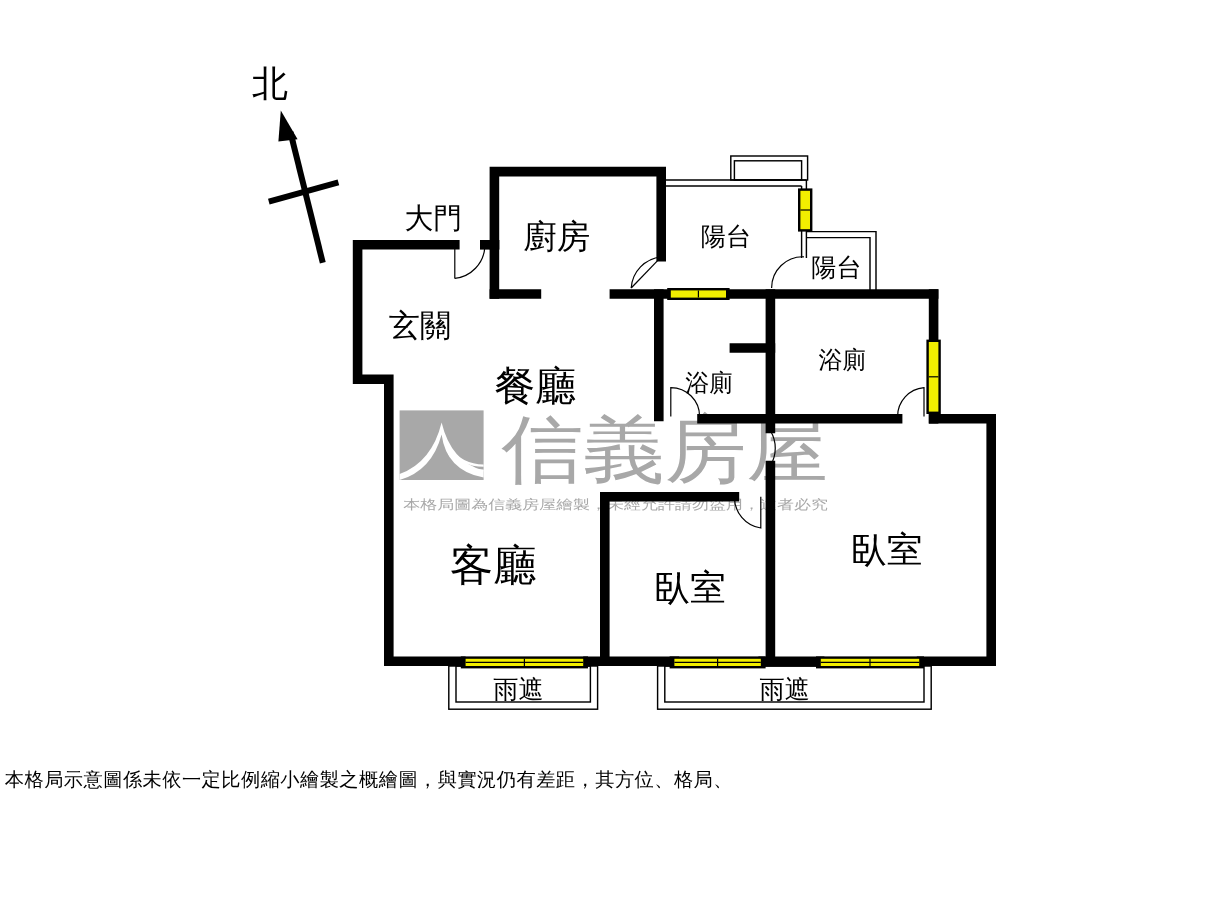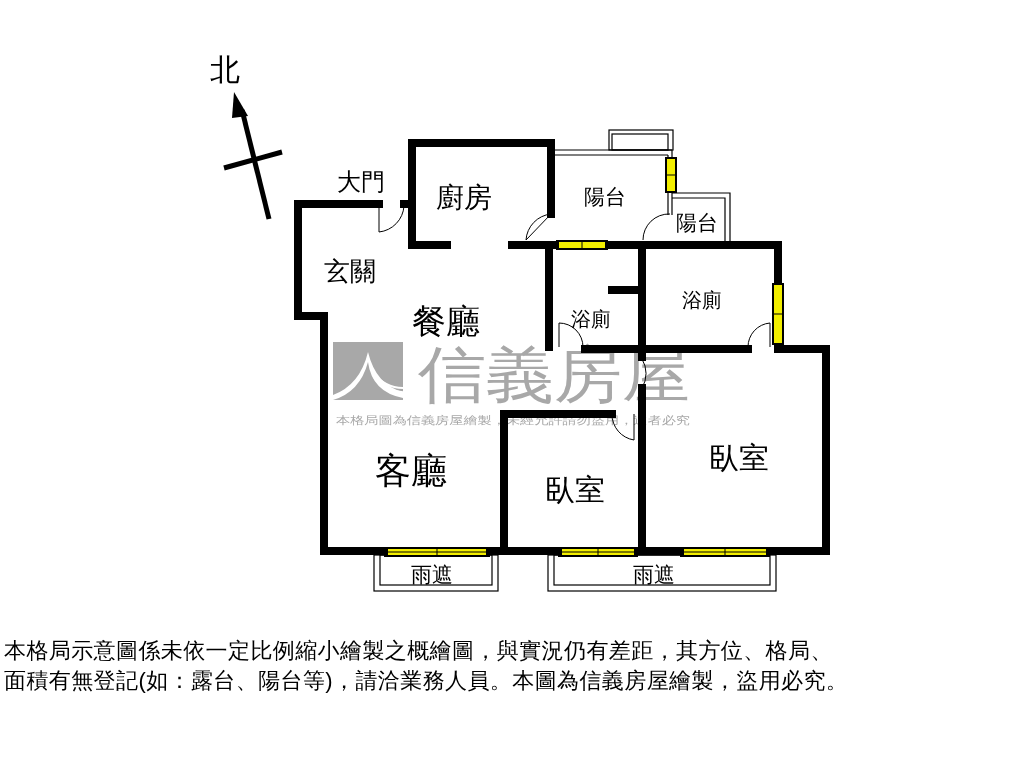--- a/index.html
+++ b/index.html
@@ -3,22 +3,22 @@
   <meta charset="utf-8">
   <style>
     html, body { margin: 0; padding: 0; background: #ffffff; }
     body { width: 1024px; height: 768px; position: relative; overflow: hidden;
            font-family: "DejaVu Serif", "Liberation Serif", serif; }
     #plan { position: absolute; left: 0; top: 0; }
     .room-label { font-family: "DejaVu Sans", "Liberation Sans", sans-serif; fill: #000; }
     .wm-text { font-family: "DejaVu Sans", "Liberation Sans", sans-serif; fill: #a8a8a8; }
     .disclaimer {
       position: absolute; left: 4px; top: 636px; width: 1020px;
-      font-family: Liberation Sans, sans-serif;
-      font-size: 22px; line-height: 30px; color: #000; letter-spacing: 0.4px;
+      font-family: Liberation Mono, monospace;
+      font-size: 16px; line-height: 30px; color: #000; letter-spacing: 0.4px;
     }
     .disclaimer div { white-space: nowrap; }
   </style>
 </head>
 <body>
 
 <svg id="plan" width="1024" height="630" viewBox="0 0 1024 630" xmlns="http://www.w3.org/2000/svg">
 
   <g>
     <g>
@@ -159,14 +159,13 @@
     <text class="room-label" x="375" y="483" font-size="36">客廳</text>
     <text class="room-label" x="545" y="500" font-size="30">臥室</text>
     <text class="room-label" x="709" y="468" font-size="30">臥室</text>
     <text class="room-label" x="411" y="582" font-size="21">雨遮</text>
     <text class="room-label" x="633" y="582" font-size="21">雨遮</text>
   </g>
 </svg>
 
 <div class="disclaimer">
   <div>本格局示意圖係未依一定比例縮小繪製之概繪圖，與實況仍有差距，其方位、格局、</div>
-  <div>面積有無登記(如：露台、陽台等)，請洽業務人員。本圖為信義房屋繪製，盜用必究。</div>
 </div>
 
 </body></html>

